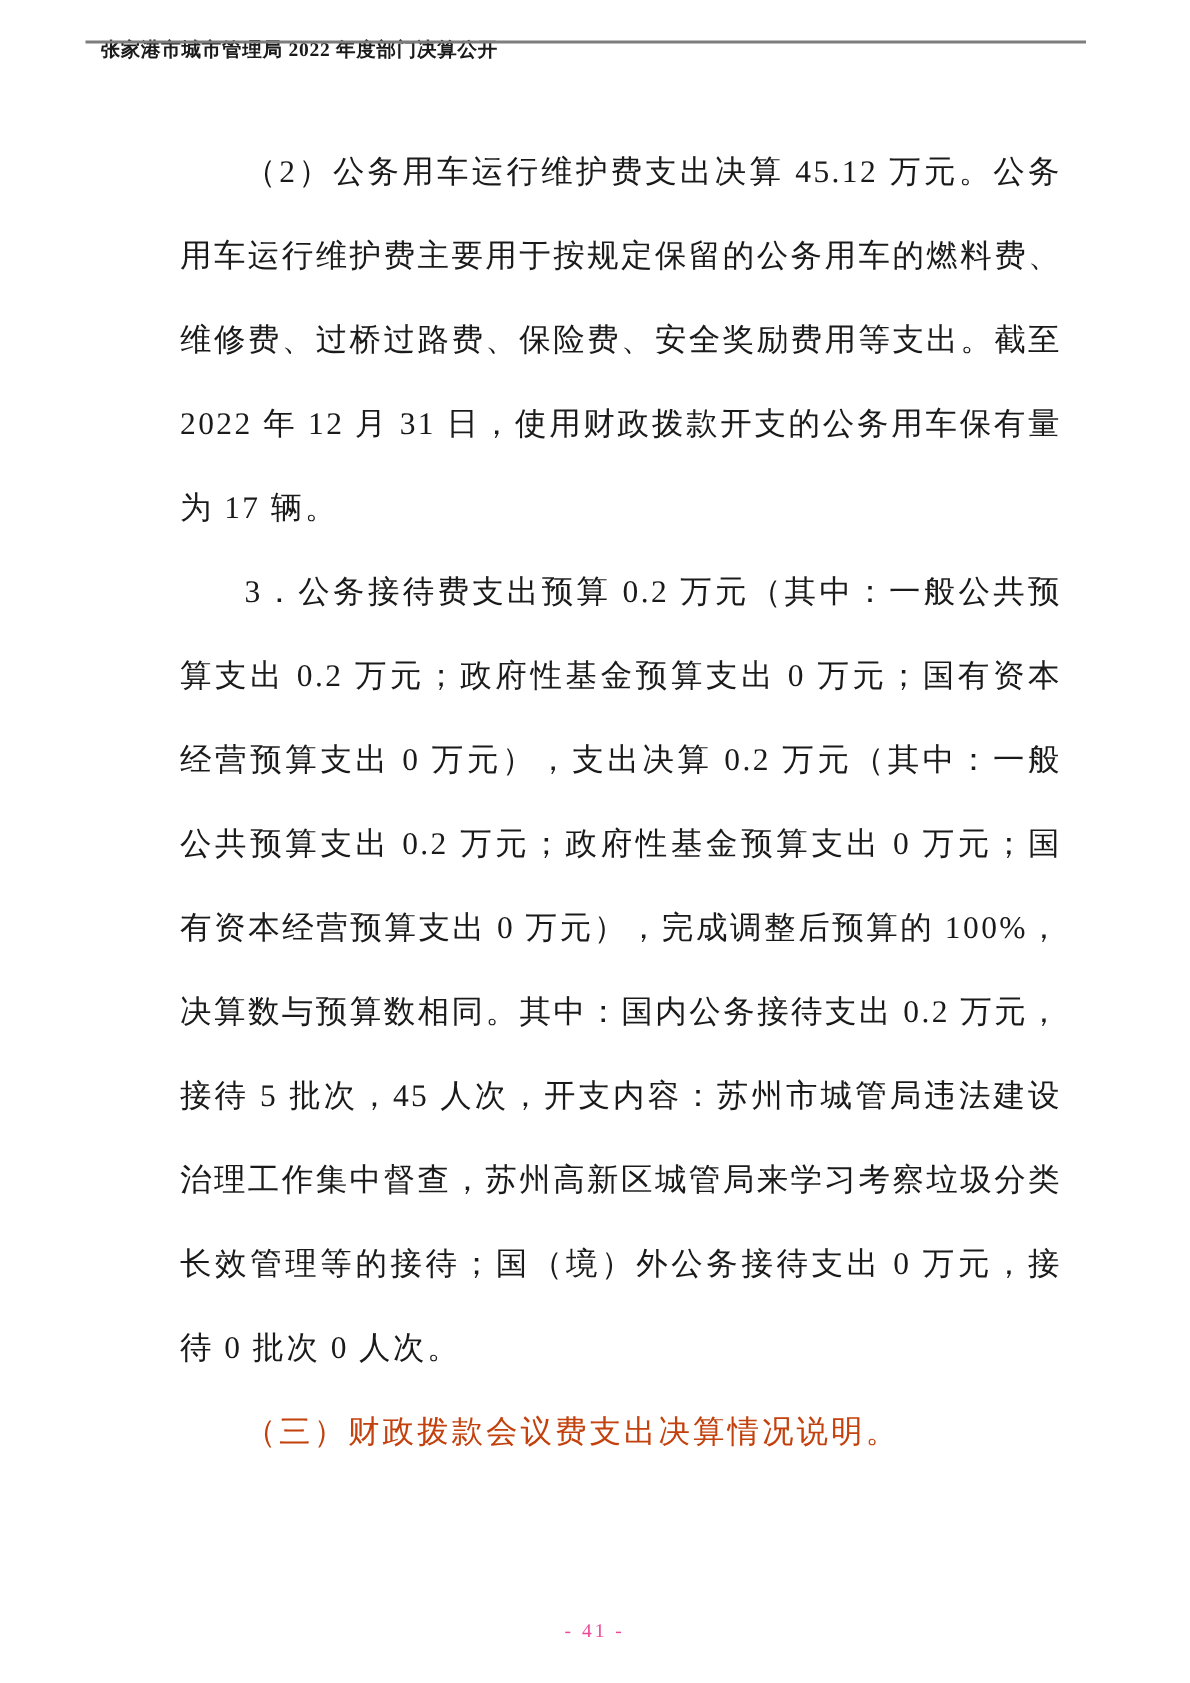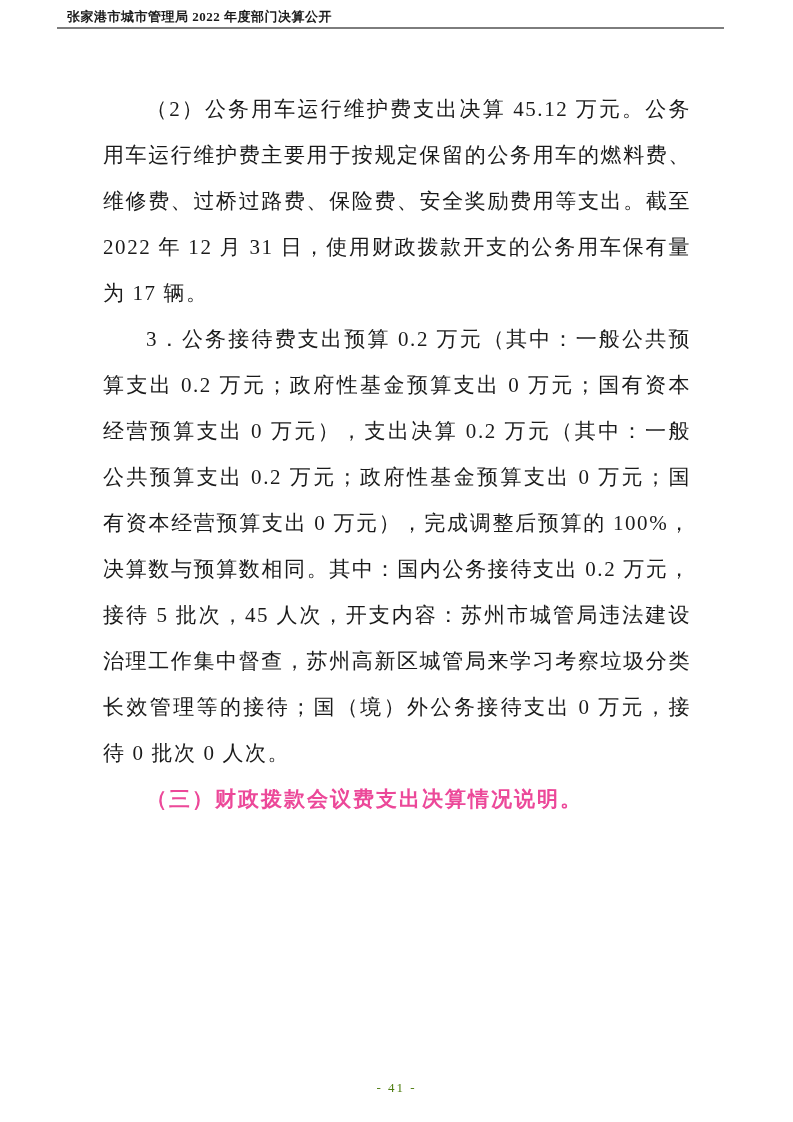--- a/index.html
+++ b/index.html
@@ -18,69 +18,69 @@
   }
   .page-header {
     position: absolute;
     left: 0;
     top: 0;
     width: 793px;
   }
   .header-title {
     position: absolute;
     left: 67px;
-    top: 8px;
+    top: 24px;
     font-size: 13px;
     font-weight: 700;
     letter-spacing: 0.5px;
     color: #1a1a1a;
     white-space: nowrap;
   }
   .header-rule {
     position: absolute;
     left: 57px;
     top: 27px;
     width: 667px;
     height: 2px;
     background: #7d7d7d;
   }
   .doc-body {
     position: absolute;
-    left: 103px;
+    left: 120px;
     top: 86px;
     width: 588px;
     font-size: 21px;
-    line-height: 46px;
+    line-height: 56px;
     letter-spacing: 1.6px;
     text-align: justify;
     text-align-last: left;
     color: #1a1a1a;
   }
   .para {
     margin: 0;
     padding: 0;
     text-indent: 43px;
   }
   .para.heading {
-    font-weight: 700;
-    color: #ec4899;
+    font-weight: 400;
+    color: #c2410c;
     letter-spacing: 2px;
   }
   .page-footer {
     position: absolute;
     left: 0;
     top: 1078px;
     width: 793px;
     text-align: center;
   }
   .page-number {
     display: inline-block;
     font-size: 13px;
     letter-spacing: 2px;
-    color: #4d7c0f;
+    color: #ec4899;
   }
 </style>
 </head>
 <body>
 
 <div class="page">
 
   <div class="page-header">
     <div class="header-title">张家港市城市管理局 2022 年度部门决算公开</div>
     <div class="header-rule"></div>

